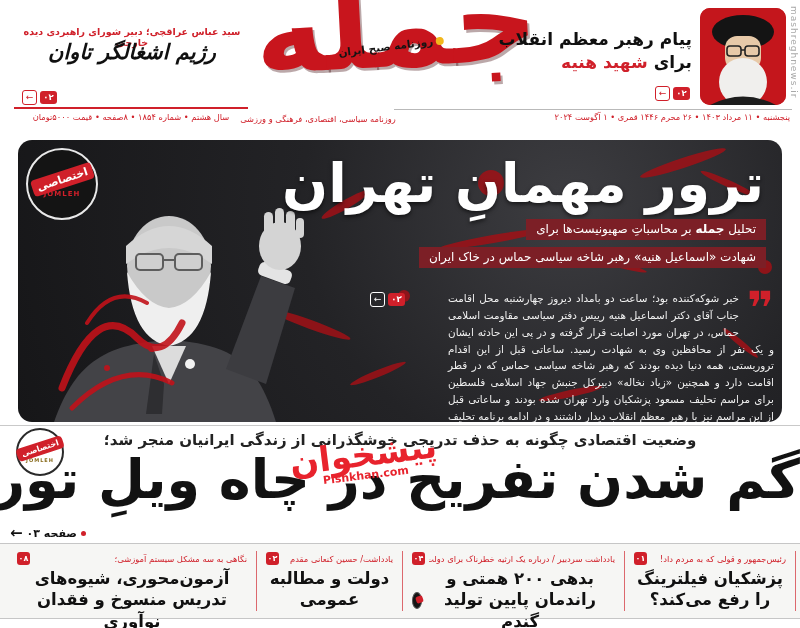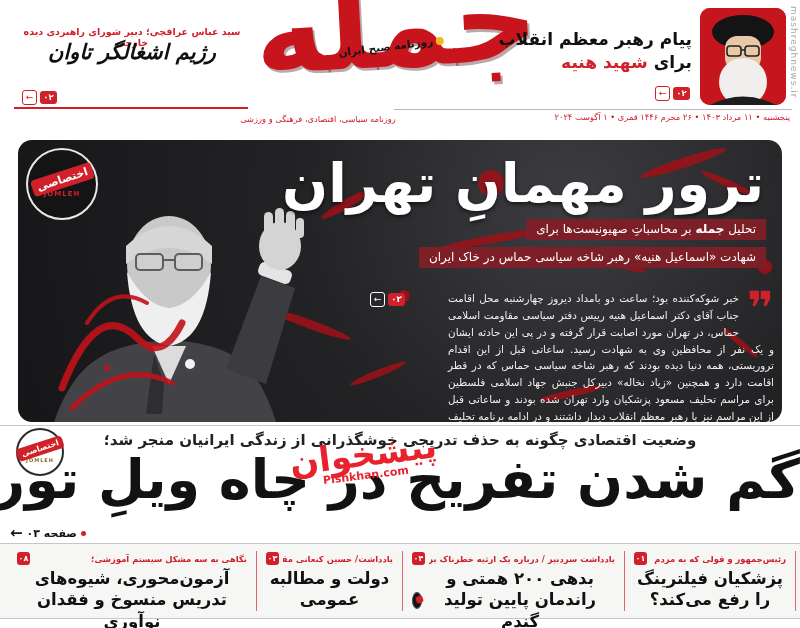--- a/index.html
+++ b/index.html
@@ -65,21 +65,21 @@
   .page-ref{left:10px;top:524px;font-size:11px;font-weight:bold;color:#101010;display:flex;align-items:center;gap:4px;}
   .page-ref .arr{font-size:15px;font-weight:bold;}
   .page-ref .dot{width:5px;height:5px;border-radius:50%;background:#d0202a;display:inline-block;}
 
   
   .strip{left:0;top:543px;width:800px;height:76px;background:#f6f6f4;border-top:1px solid #c6c6c6;border-bottom:1px solid #c6c6c6;display:flex;flex-direction:row;align-items:stretch;box-sizing:border-box;padding:7px 4px;}
   .s-item{box-sizing:border-box;padding:1px 9px;display:flex;flex-direction:column;}
   .s-item:not(:last-child){border-left:1px solid #dc686d;}
   .s-item:first-child{border-right:1px solid #dc686d;}
   .s-kicker-row{display:flex;justify-content:space-between;align-items:center;gap:4px;}
-  .s-kicker{font-size:8.4px;font-weight:bold;color:#d0202a;white-space:nowrap;overflow:hidden;}
+  .s-kicker{font-size:8.4px;font-weight:normal;color:#d0202a;white-space:nowrap;overflow:hidden;}
   .s-badge{background:#d0202a;color:#fff;font-size:8px;font-weight:bold;border-radius:3px;min-width:13px;height:13px;line-height:13px;text-align:center;flex:0 0 auto;}
   .s-headline{flex:1;display:flex;align-items:center;justify-content:center;text-align:center;font-size:16.5px;font-weight:bold;color:#111;line-height:1.3;margin-top:3px;}
   .mini-logo{display:inline-block;width:15px;height:15px;border-radius:50%;background:#141414;border:1px solid #555;vertical-align:middle;margin-right:3px;position:relative;}
   .mini-logo::after{content:"";position:absolute;left:3px;top:3px;width:7px;height:7px;border-radius:2px;background:#d0202a;transform:rotate(-18deg);}
 
   .rule-under-photo{left:0;top:425px;width:800px;height:1px;background:#c9c9c9;}
 </style>
 </head>
 <body>
 
@@ -87,20 +87,21 @@
 
   <div class="abs tl-kicker">سید عباس عراقچی؛ دبیر شورای راهبردی دیده خارجی</div>
   <div class="abs tl-headline">
     <div>رژیم اشغالگر تاوان</div>
   </div>
   <div class="abs tl-badges badge-pair">
     <span class="badge-num">۰۲</span>
     <span class="badge-arrow">←</span>
   </div>
   <div class="abs left-rule"></div>
+  <div class="abs issue-line">سال هشتم • شماره ۱۸۵۴ • ۸صفحه • قیمت ۵۰۰۰تومان</div>
 
   <div class="abs masthead-title">جمله</div>
   <div class="abs tagline-top">
     <span class="tagline-dot"></span><span>روزنامه صبح ایران</span>
   </div>
   <div class="abs tagline-bottom">روزنامه سیاسی، اقتصادی، فرهنگی و ورزشی</div>
 
   <div class="abs kh-photo">
     <svg width="86" height="97" viewBox="0 0 86 97">
       <rect x="0" y="0" width="86" height="97" fill="#c4161c"></rect>

